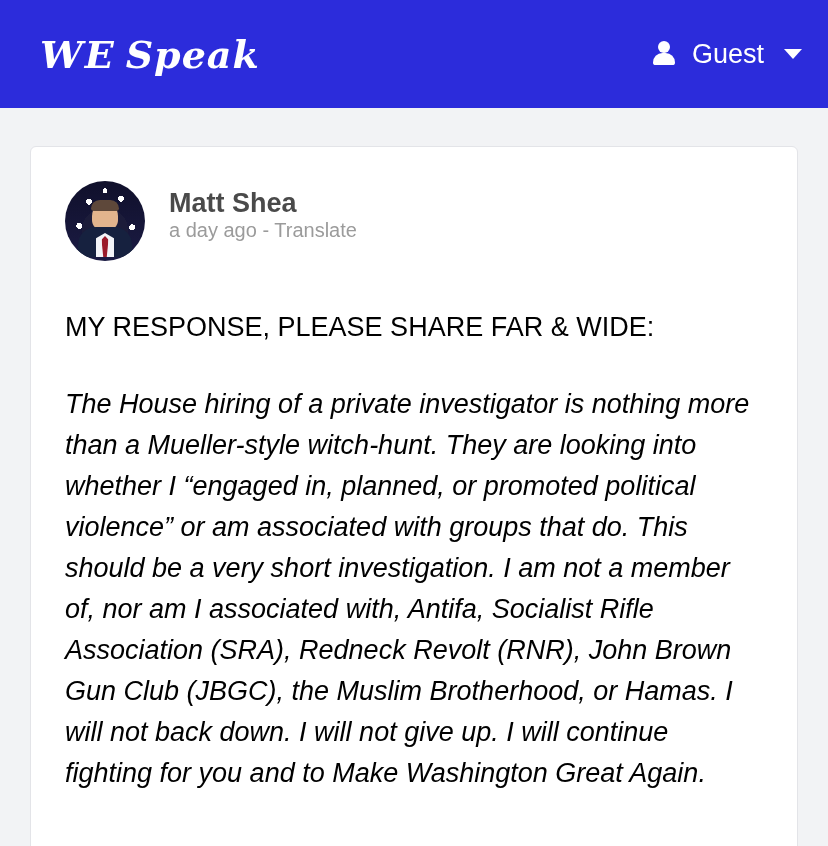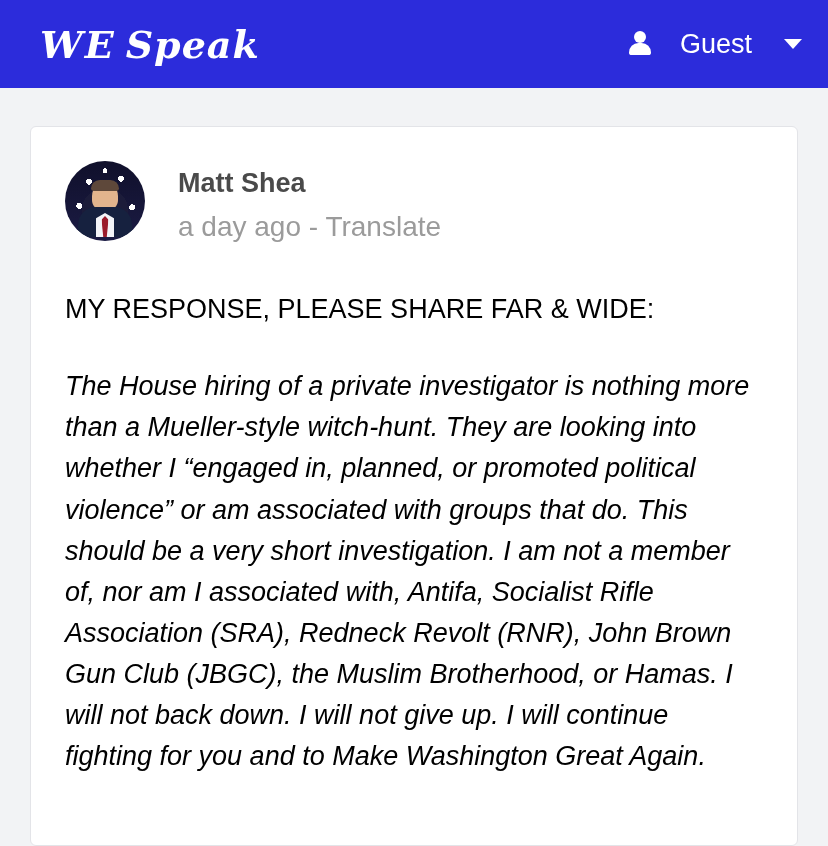--- a/index.html
+++ b/index.html
@@ -8,21 +8,21 @@
     padding: 0;
     width: 828px;
     height: 846px;
     background: #f2f3f5;
     font-family: "Liberation Sans", sans-serif;
     overflow: hidden;
   }
 
   
   .topbar {
-    height: 88px;
+    height: 108px;
     background: #2c2cdb;
     display: flex;
     align-items: center;
     justify-content: space-between;
     padding: 0 26px 0 40px;
   }
   .brand {
     color: #ffffff;
     font-family: "DejaVu Serif", serif;
     font-size: 38px;
@@ -31,21 +31,21 @@
     letter-spacing: 1px;
     white-space: nowrap;
     user-select: none;
   }
   .brand .we { letter-spacing: 2px; }
   .brand .speak { margin-left: 10px; }
 
   .account {
     display: flex;
     align-items: center;
-    gap: 28px;
+    gap: 16px;
     color: #ffffff;
     font-size: 27px;
   }
   .person-icon {
     display: inline-block;
     width: 24px;
     height: 26px;
     position: relative;
   }
   .person-icon::before {
@@ -81,21 +81,21 @@
     background: #ffffff;
     border: 1px solid #e3e4e8;
     border-radius: 6px;
     padding: 34px 36px 40px 34px;
     min-height: 720px;
   }
 
   .post-header {
     display: flex;
     align-items: flex-start;
-    gap: 33px;
+    gap: 24px;
   }
   .avatar {
     width: 80px;
     height: 80px;
     border-radius: 50%;
     flex: 0 0 80px;
     background:
       radial-gradient(circle at 30% 26%, #ffffff 0 3px, transparent 3px),
       radial-gradient(circle at 70% 22%, #ffffff 0 3px, transparent 3px),
       radial-gradient(circle at 18% 56%, #ffffff 0 3px, transparent 3px),
@@ -158,22 +158,22 @@
   }
 
   .author-block { padding-top: 6px; }
   .author-name {
     font-size: 27px;
     font-weight: bold;
     color: #4a4a4a;
     line-height: 1.2;
   }
   .meta {
-    margin-top: 12px;
-    font-size: 28px;
+    margin-top: 0;
+    font-size: 20px;
     color: #9b9b9b;
   }
   .meta a {
     color: #9b9b9b;
     text-decoration: none;
   }
 
   .post-body {
     margin-top: 46px;
     color: #000000;

